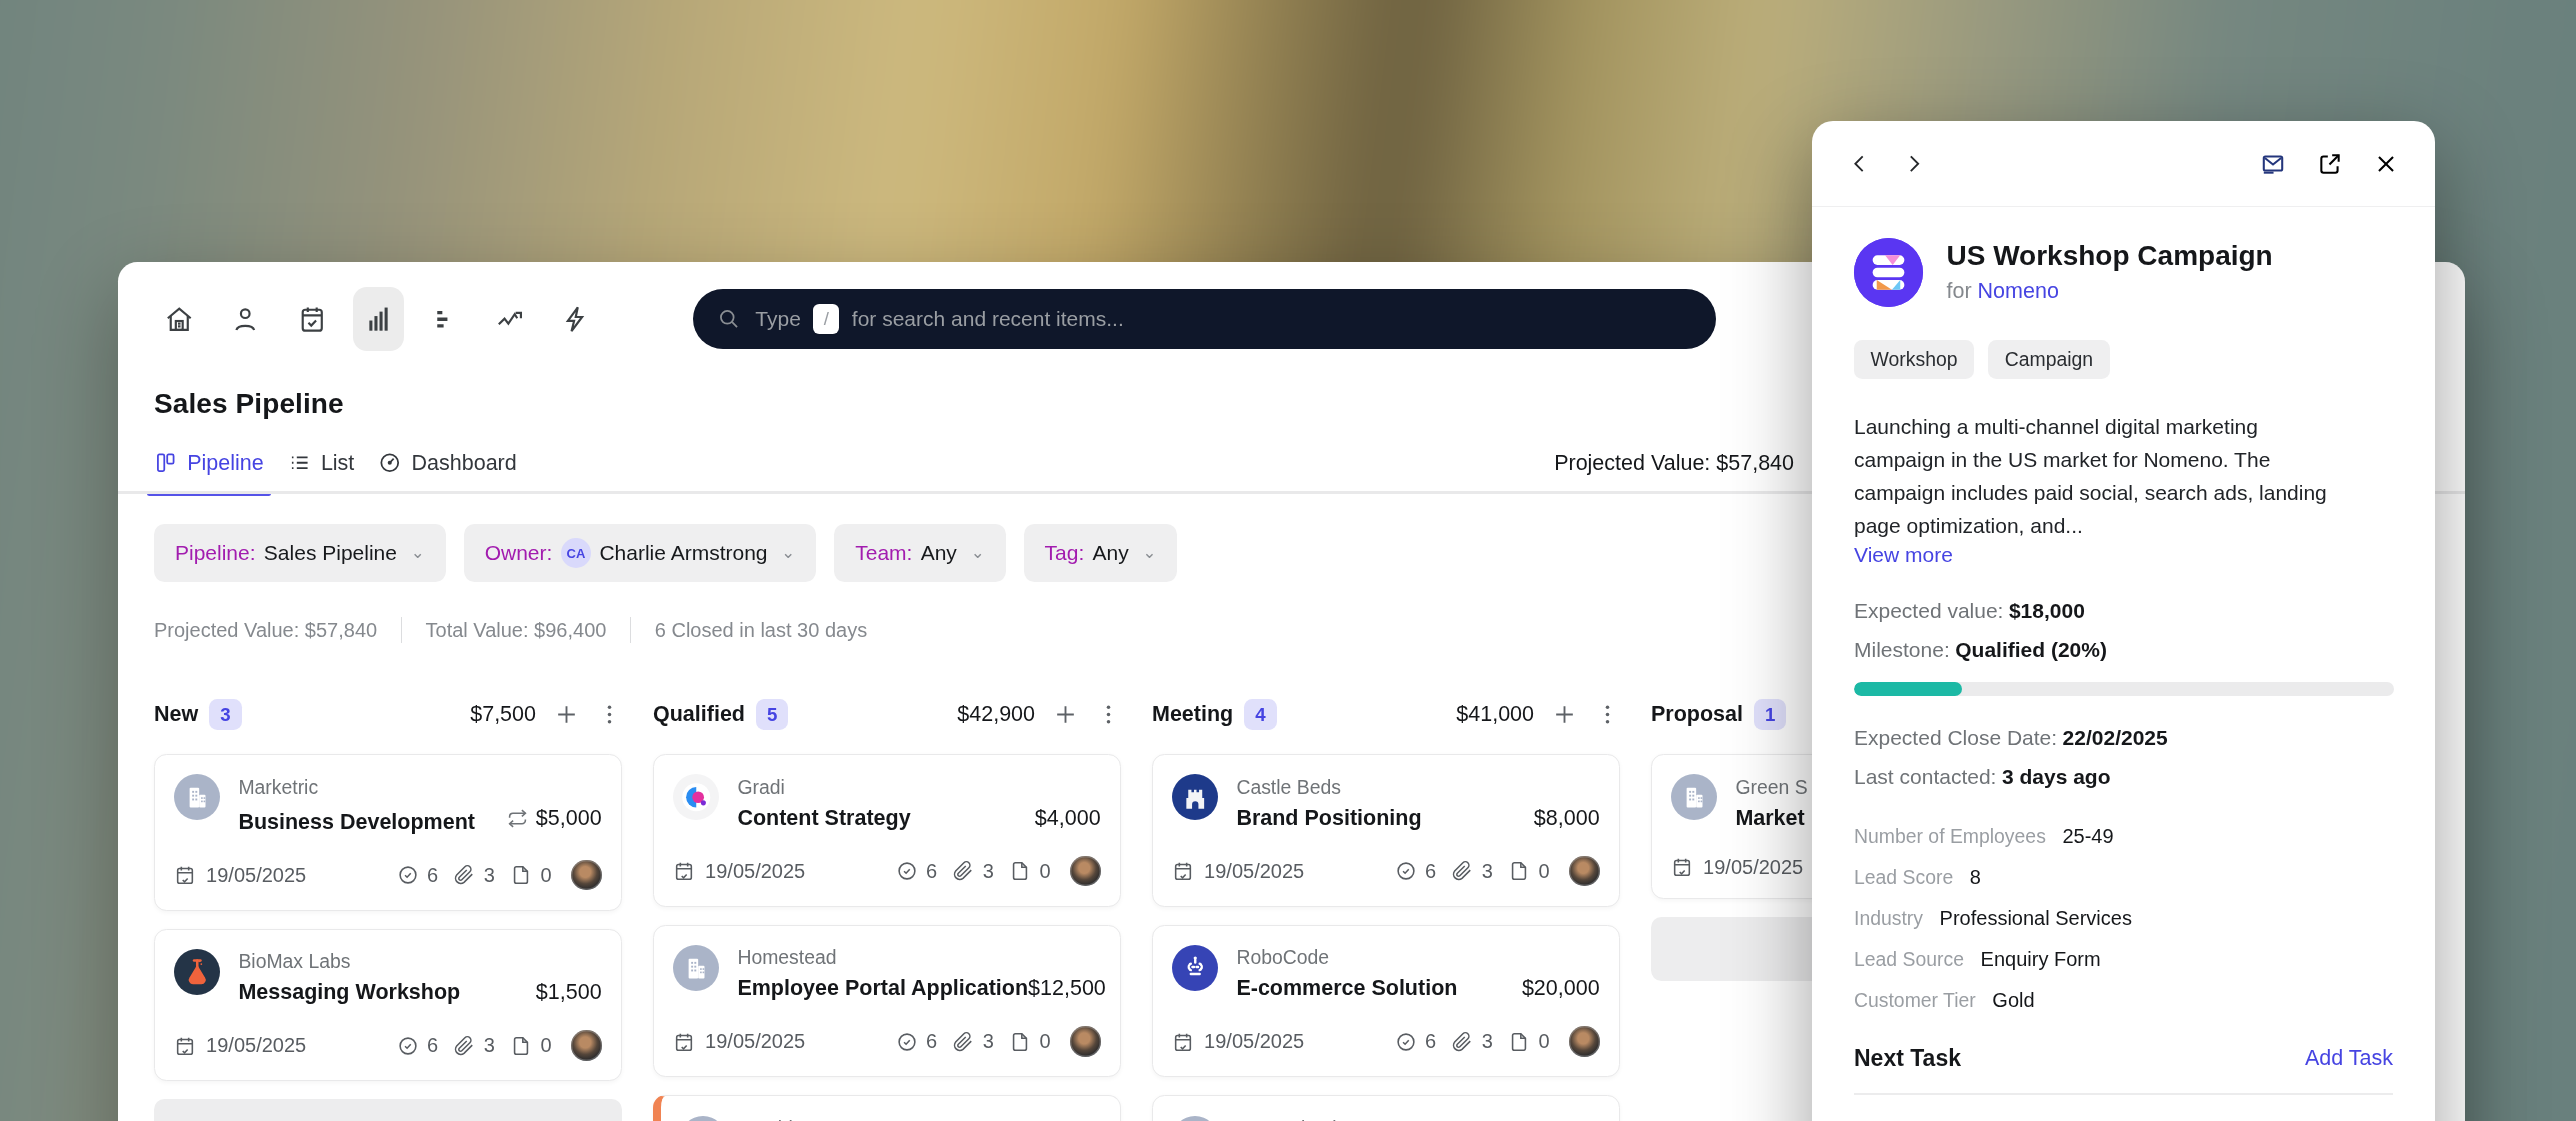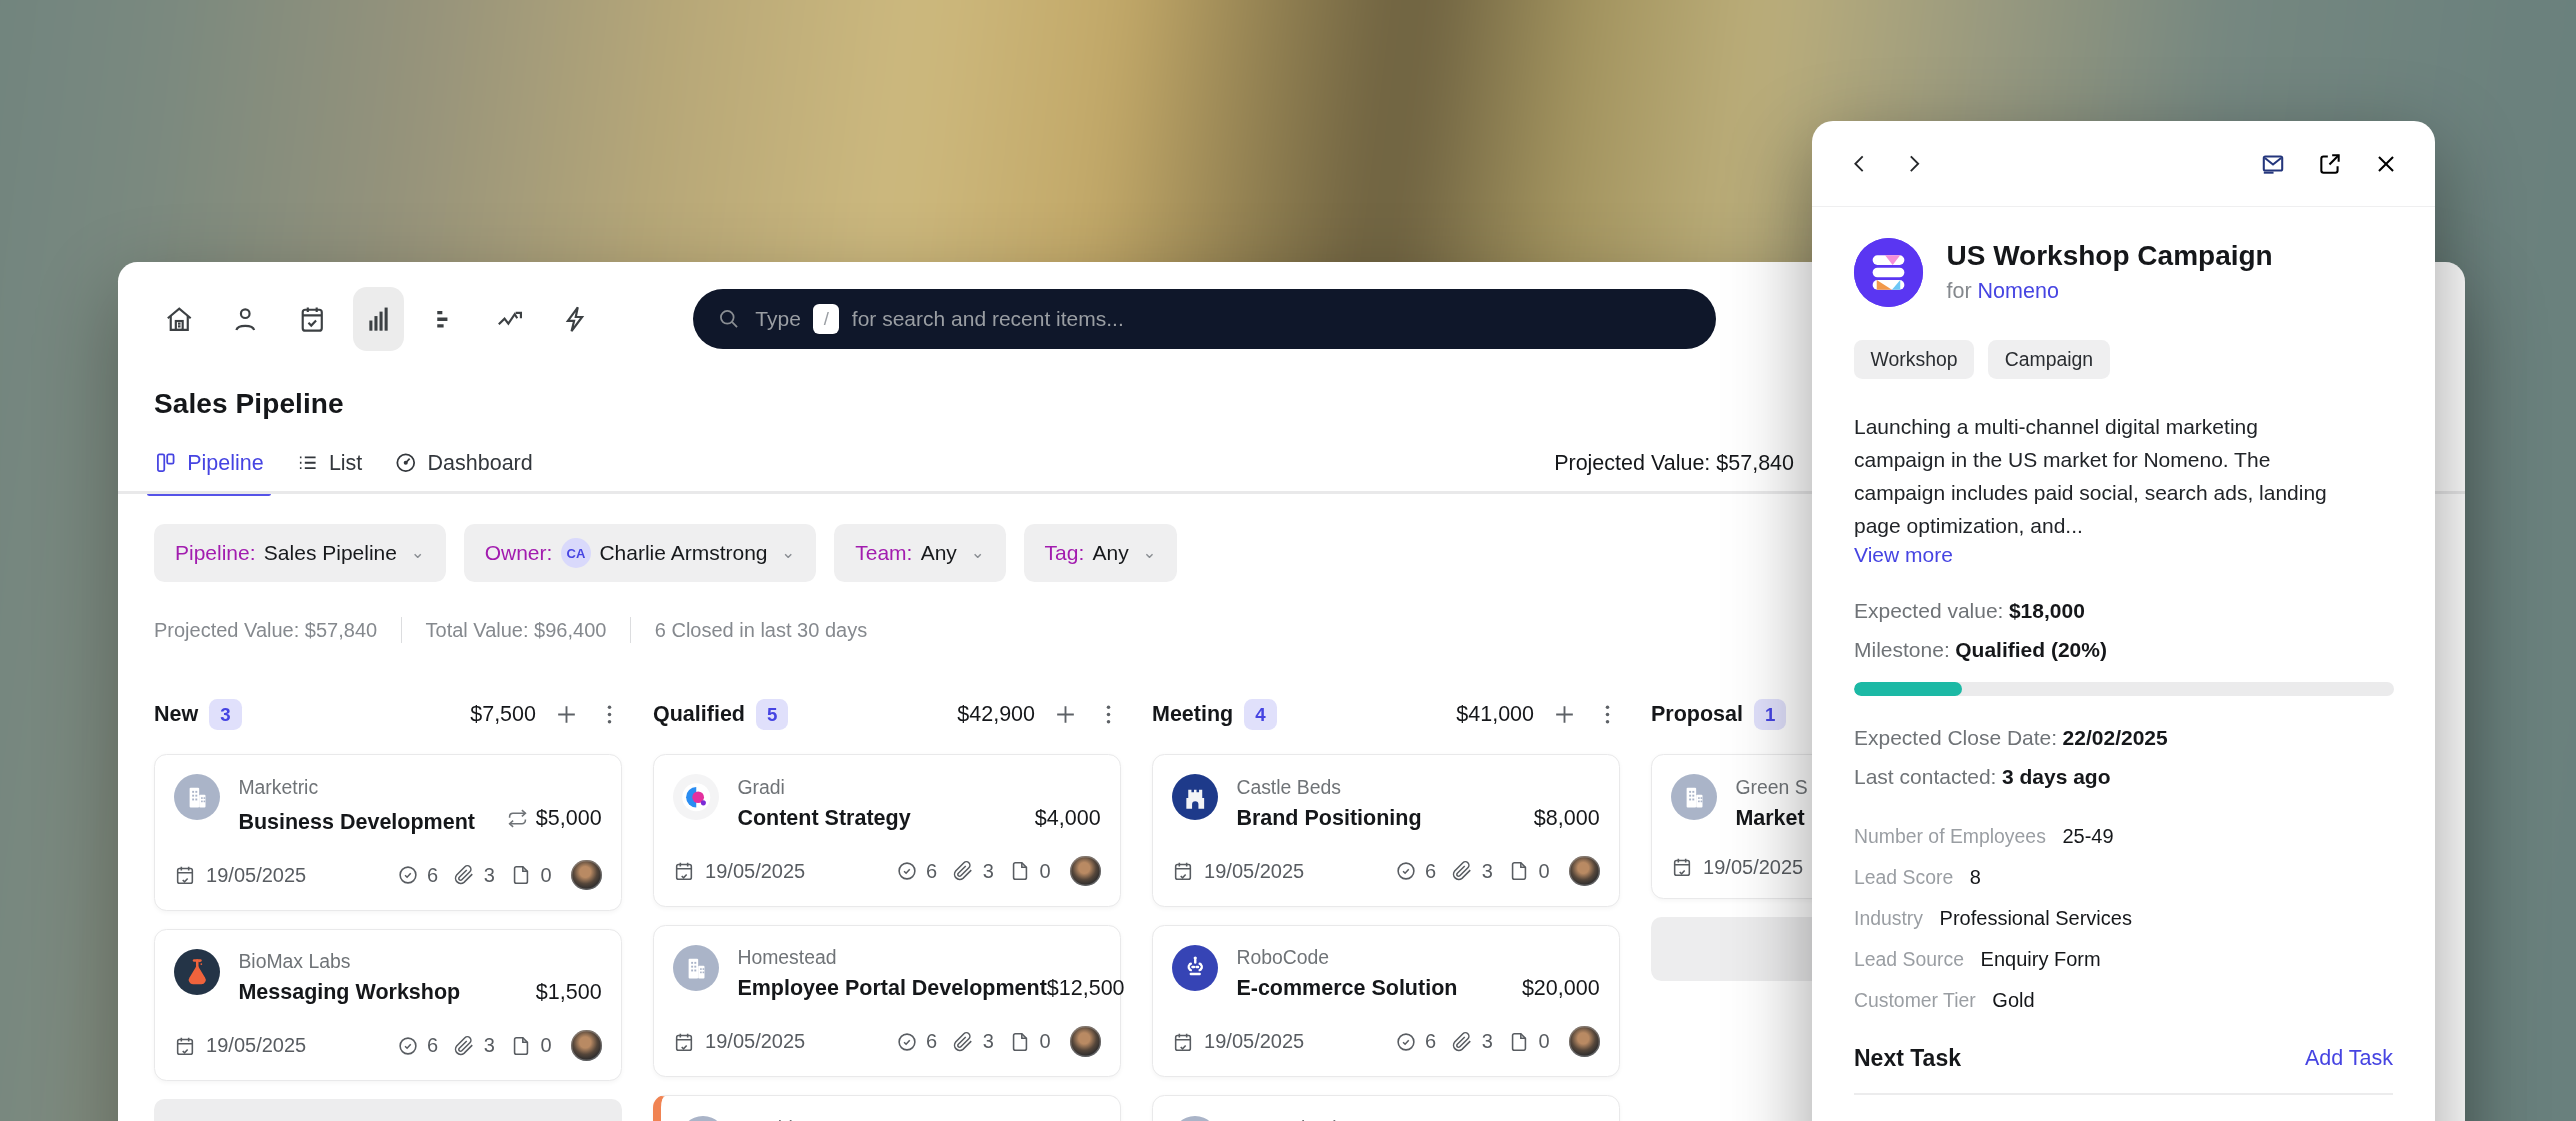--- a/index.html
+++ b/index.html
@@ -26,21 +26,21 @@
   .nav-btn.active { background:#ececec; }
   .search-bar { margin-left:91px; width:1023px; height:60px; background:#0f172a; border-radius:30.5px;
     display:flex; align-items:center; padding:0 23.5px; color:#9a9ea3; font-size:21px; }
   .search-bar svg { width:23.5px; height:23.5px; margin-right:15.2px; color:#8a8e93; }
   .slash-key { background:#fff; border-radius:6.2px; padding:4.2px 10.4px; margin:0 12.5px; color:#9a9ea3;
     box-shadow:0 0.7px 1.4px rgba(0,0,0,.08); font-size:18.7px; }
 
   .page-title { margin-top:37px; font-size:28px; font-weight:700; color:#15171a; letter-spacing:0.1px; }
 
   .tabs-row { margin-top:30.5px; width:1640px; display:flex; align-items:flex-end; position:relative; }
-  .tabs { display:flex; gap:32px; }
+  .tabs { display:flex; gap:24px; }
   .tab { display:flex; align-items:center; gap:9.7px; font-size:21.5px; color:#33373c; padding-bottom:18px;
     position:relative; cursor:pointer; }
   .tab svg { width:23.5px; height:23.5px; }
   .tab.active { color:#4644e2; font-weight:500; }
   .tab.active::after { content:""; position:absolute; left:-7px; right:-7px; bottom:-2.1px; height:4.8px;
     background:#5553e8; border-radius:2.8px; }
   .tabs-right { margin-left:auto; font-size:21.5px; color:#15171a; font-weight:500; padding-bottom:18px; }
   .tabs-underline { position:absolute; left:-36px; width:2347px; bottom:0; height:2.1px; background:#e9e9ea; }
 
   .filters-row { margin-top:30.5px; display:flex; gap:18px; }
@@ -485,21 +485,21 @@
                       <rect x="15" y="12" width="1.3" height="1.3"></rect>
                       <rect x="17" y="12" width="1.3" height="1.3"></rect>
                       <rect x="15" y="14.6" width="1.3" height="1.3"></rect>
                       <rect x="17" y="14.6" width="1.3" height="1.3"></rect>
                     </g>
                   </svg>
                 </span>
       <span class="card-main">
         <div class="co-name">Homestead</div>
         <div class="deal-row">
-          <span class="deal-title">Employee Portal Development</span>
+          <span class="deal-title">Employee Portal Application</span>
           <span class="deal-value">
 
             <span class="val-text">$12,500</span>
           </span>
         </div>
       </span>
     </div>
     <div class="card-foot">
       <span class="foot-left">
         <svg viewBox="0 0 24 24" fill="none" stroke="currentColor" stroke-width="1.7">

